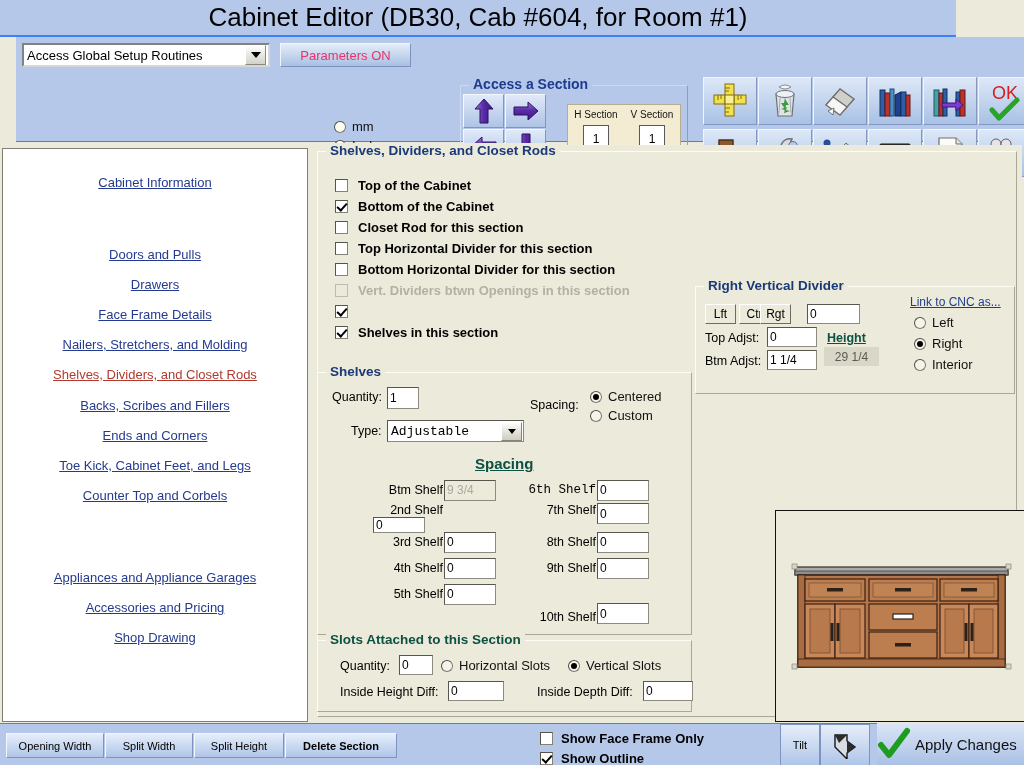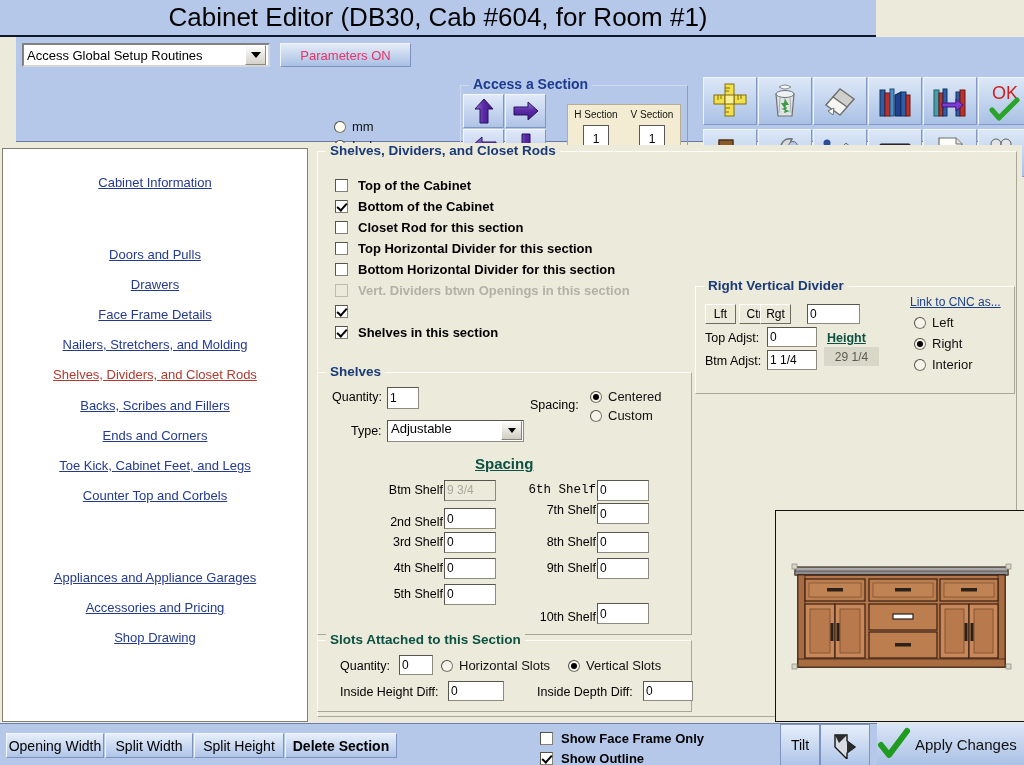--- a/index.html
+++ b/index.html
@@ -7,23 +7,23 @@
     width:1024px;height:765px;overflow:hidden;
     font-family:"Liberation Sans", sans-serif;
     font-size:12px;
     background:#eceadb;
     -webkit-font-smoothing:none;
   }
   #app{position:relative;width:1024px;height:765px;}
 
   
   .titlebar{
-    position:absolute;left:0;top:0;width:876px;height:37px;
+    position:absolute;left:0;top:0;width:956px;height:37px;
     background:#b6c8ea;
-    border-bottom:2px solid #0f172a;
+    border-bottom:2px solid #3b82f6;
     box-sizing:border-box;
   }
   .titlebar .tl-inner{
     position:absolute;left:2px;top:1px;right:2px;height:33px;
     display:flex;align-items:center;justify-content:center;
   }
   .title-text{
     font-size:26px;color:#000;letter-spacing:0px;white-space:nowrap;
     font-family:"Liberation Sans", sans-serif;
   }
@@ -183,21 +183,21 @@
   .btn3d{
     background:#eceadb;border:1px solid #6e6c62;
     border-top-color:#fff;border-left-color:#fff;
     box-sizing:border-box;display:flex;align-items:center;justify-content:center;
     font-size:12px;color:#000;
   }
 
   .combo2{
     background:#fff;border:1px solid #8d8b80;
     border-top-color:#58564c;border-left-color:#58564c;
-    box-sizing:border-box;display:flex;
+    box-sizing:border-box;display:flex;align-items:center;font-family:Liberation Mono, monospace;
   }
   .combo2 .c2t{flex:1;font-size:13px;padding-left:3px;}
   .combo2 .c2b{
     width:19px;height:17px;margin-right:1px;
     background:linear-gradient(#fcfcfa,#cfcdc0);
     border:1px solid #85837a;border-top-color:#fff;border-left-color:#fff;
     display:flex;align-items:center;justify-content:center;
   }
 
   
@@ -209,21 +209,21 @@
   
   .bottombar{
     position:absolute;left:0;top:723px;width:1024px;height:42px;
     background:#b6c8ea;border-top:1px solid #6d7da9;box-sizing:border-box;
   }
   .bbtn{
     position:absolute;height:25px;top:9px;
     background:linear-gradient(#e6eefa,#afc5e8);
     border:1px solid #7e94c0;border-top-color:#f3f7fc;border-left-color:#f3f7fc;
     box-sizing:border-box;display:flex;align-items:center;justify-content:center;
-    font-size:14px;color:#000;
+    font-size:11px;color:#000;
   }
   .applybtn{
     position:absolute;left:877px;top:723px;width:147px;height:42px;
     background:linear-gradient(#dbe6f7,#aac1e5);
     display:flex;align-items:center;box-sizing:border-box;
   }
   .applybtn .atx{font-size:15px;color:#111;margin-left:4px;}
 </style>
 </head>
 <body>
@@ -590,21 +590,21 @@
           </div>
         </div>
 
       <div class="ulink" style="position:absolute;left:157px;top:82px;font-size:15px;">Spacing</div>
 
       <div id="shelvesL" style="position:absolute;left:55px;top:104px;">
           <div style="display: flex; align-items: center; height: 26px;">
             <div class="lbl" style="width: 70px; text-align: right; padding-right: 1px;">Btm Shelf</div>
             <div class="tf ro" style="width: 52px; height: 21px;">9 3/4</div>
           </div>
-          <div style="display: flex; align-items: flex-end; height: 26px;">
+          <div style="display: flex; align-items: flex-start; height: 26px; flex-direction: column;">
             <div class="lbl" style="width: 70px; text-align: right; padding-right: 1px;">2nd Shelf</div>
             <div class="tf" style="width: 52px; height: 21px;">0</div>
           </div>
           <div style="display: flex; align-items: center; height: 26px;">
             <div class="lbl" style="width: 70px; text-align: right; padding-right: 1px;">3rd Shelf</div>
             <div class="tf" style="width: 52px; height: 21px;">0</div>
           </div>
           <div style="display: flex; align-items: center; height: 26px;">
             <div class="lbl" style="width: 70px; text-align: right; padding-right: 1px;">4th Shelf</div>
             <div class="tf" style="width: 52px; height: 21px;">0</div>

